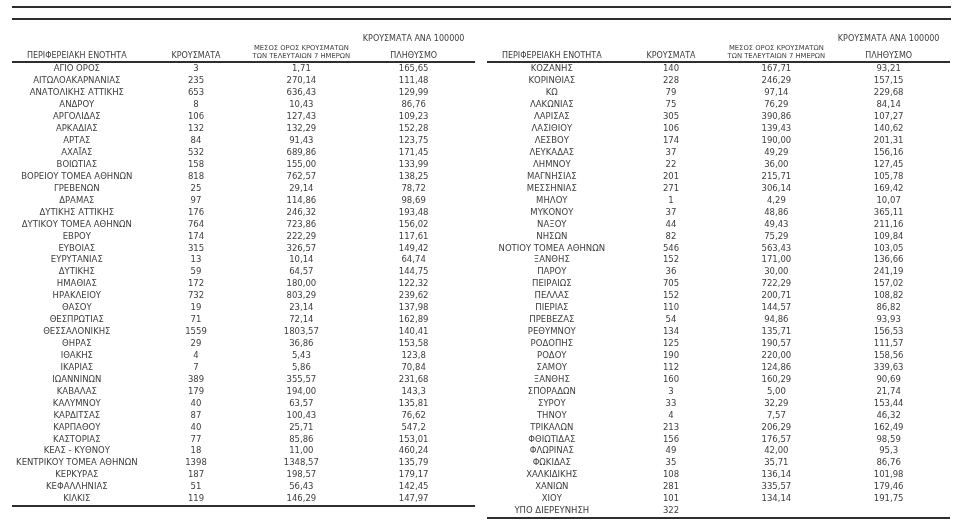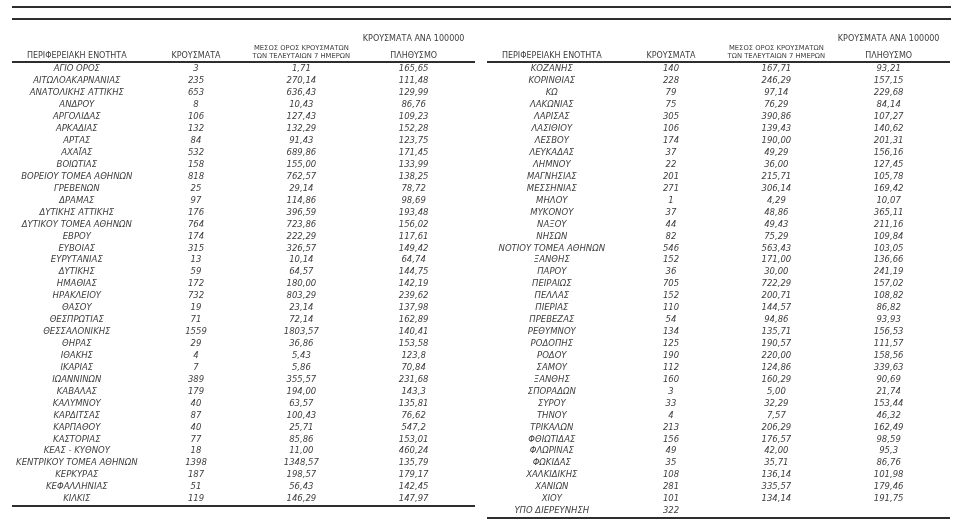--- a/index.html
+++ b/index.html
@@ -33,21 +33,20 @@
   .tbl-header {
     display: flex;
     align-items: flex-end;
     border-bottom: 2px solid #2e2e2e;
     padding-bottom: 1px;
     height: 25px;
     box-sizing: border-box;
   }
   .tbl-body {
     border-bottom: 2px solid #2e2e2e;
-    font-style: italic;
   }
   .cell {
     text-align: center;
     overflow: hidden;
     white-space: nowrap;
   }
   .c-region { width: 28%; }
   .c-cases  { width: 23.5%; }
   .c-avg    { width: 22%; }
   .c-per    { width: 26.5%; }
@@ -162,21 +161,21 @@
           </div>
           <div class="tbl-row">
             <div class="cell c-region">ΔΡΑΜΑΣ</div>
             <div class="cell c-cases">97</div>
             <div class="cell c-avg">114,86</div>
             <div class="cell c-per">98,69</div>
           </div>
           <div class="tbl-row">
             <div class="cell c-region">ΔΥΤΙΚΗΣ ΑΤΤΙΚΗΣ</div>
             <div class="cell c-cases">176</div>
-            <div class="cell c-avg">396,59</div>
+            <div class="cell c-avg">246,32</div>
             <div class="cell c-per">193,48</div>
           </div>
           <div class="tbl-row">
             <div class="cell c-region">ΔΥΤΙΚΟΥ ΤΟΜΕΑ ΑΘΗΝΩΝ</div>
             <div class="cell c-cases">764</div>
             <div class="cell c-avg">723,86</div>
             <div class="cell c-per">156,02</div>
           </div>
           <div class="tbl-row">
             <div class="cell c-region">ΕΒΡΟΥ</div>
@@ -199,21 +198,21 @@
           <div class="tbl-row">
             <div class="cell c-region">ΔΥΤΙΚΗΣ</div>
             <div class="cell c-cases">59</div>
             <div class="cell c-avg">64,57</div>
             <div class="cell c-per">144,75</div>
           </div>
           <div class="tbl-row">
             <div class="cell c-region">ΗΜΑΘΙΑΣ</div>
             <div class="cell c-cases">172</div>
             <div class="cell c-avg">180,00</div>
-            <div class="cell c-per">142,19</div>
+            <div class="cell c-per">122,32</div>
           </div>
           <div class="tbl-row">
             <div class="cell c-region">ΗΡΑΚΛΕΙΟΥ</div>
             <div class="cell c-cases">732</div>
             <div class="cell c-avg">803,29</div>
             <div class="cell c-per">239,62</div>
           </div>
           <div class="tbl-row">
             <div class="cell c-region">ΘΑΣΟΥ</div>
             <div class="cell c-cases">19</div>

